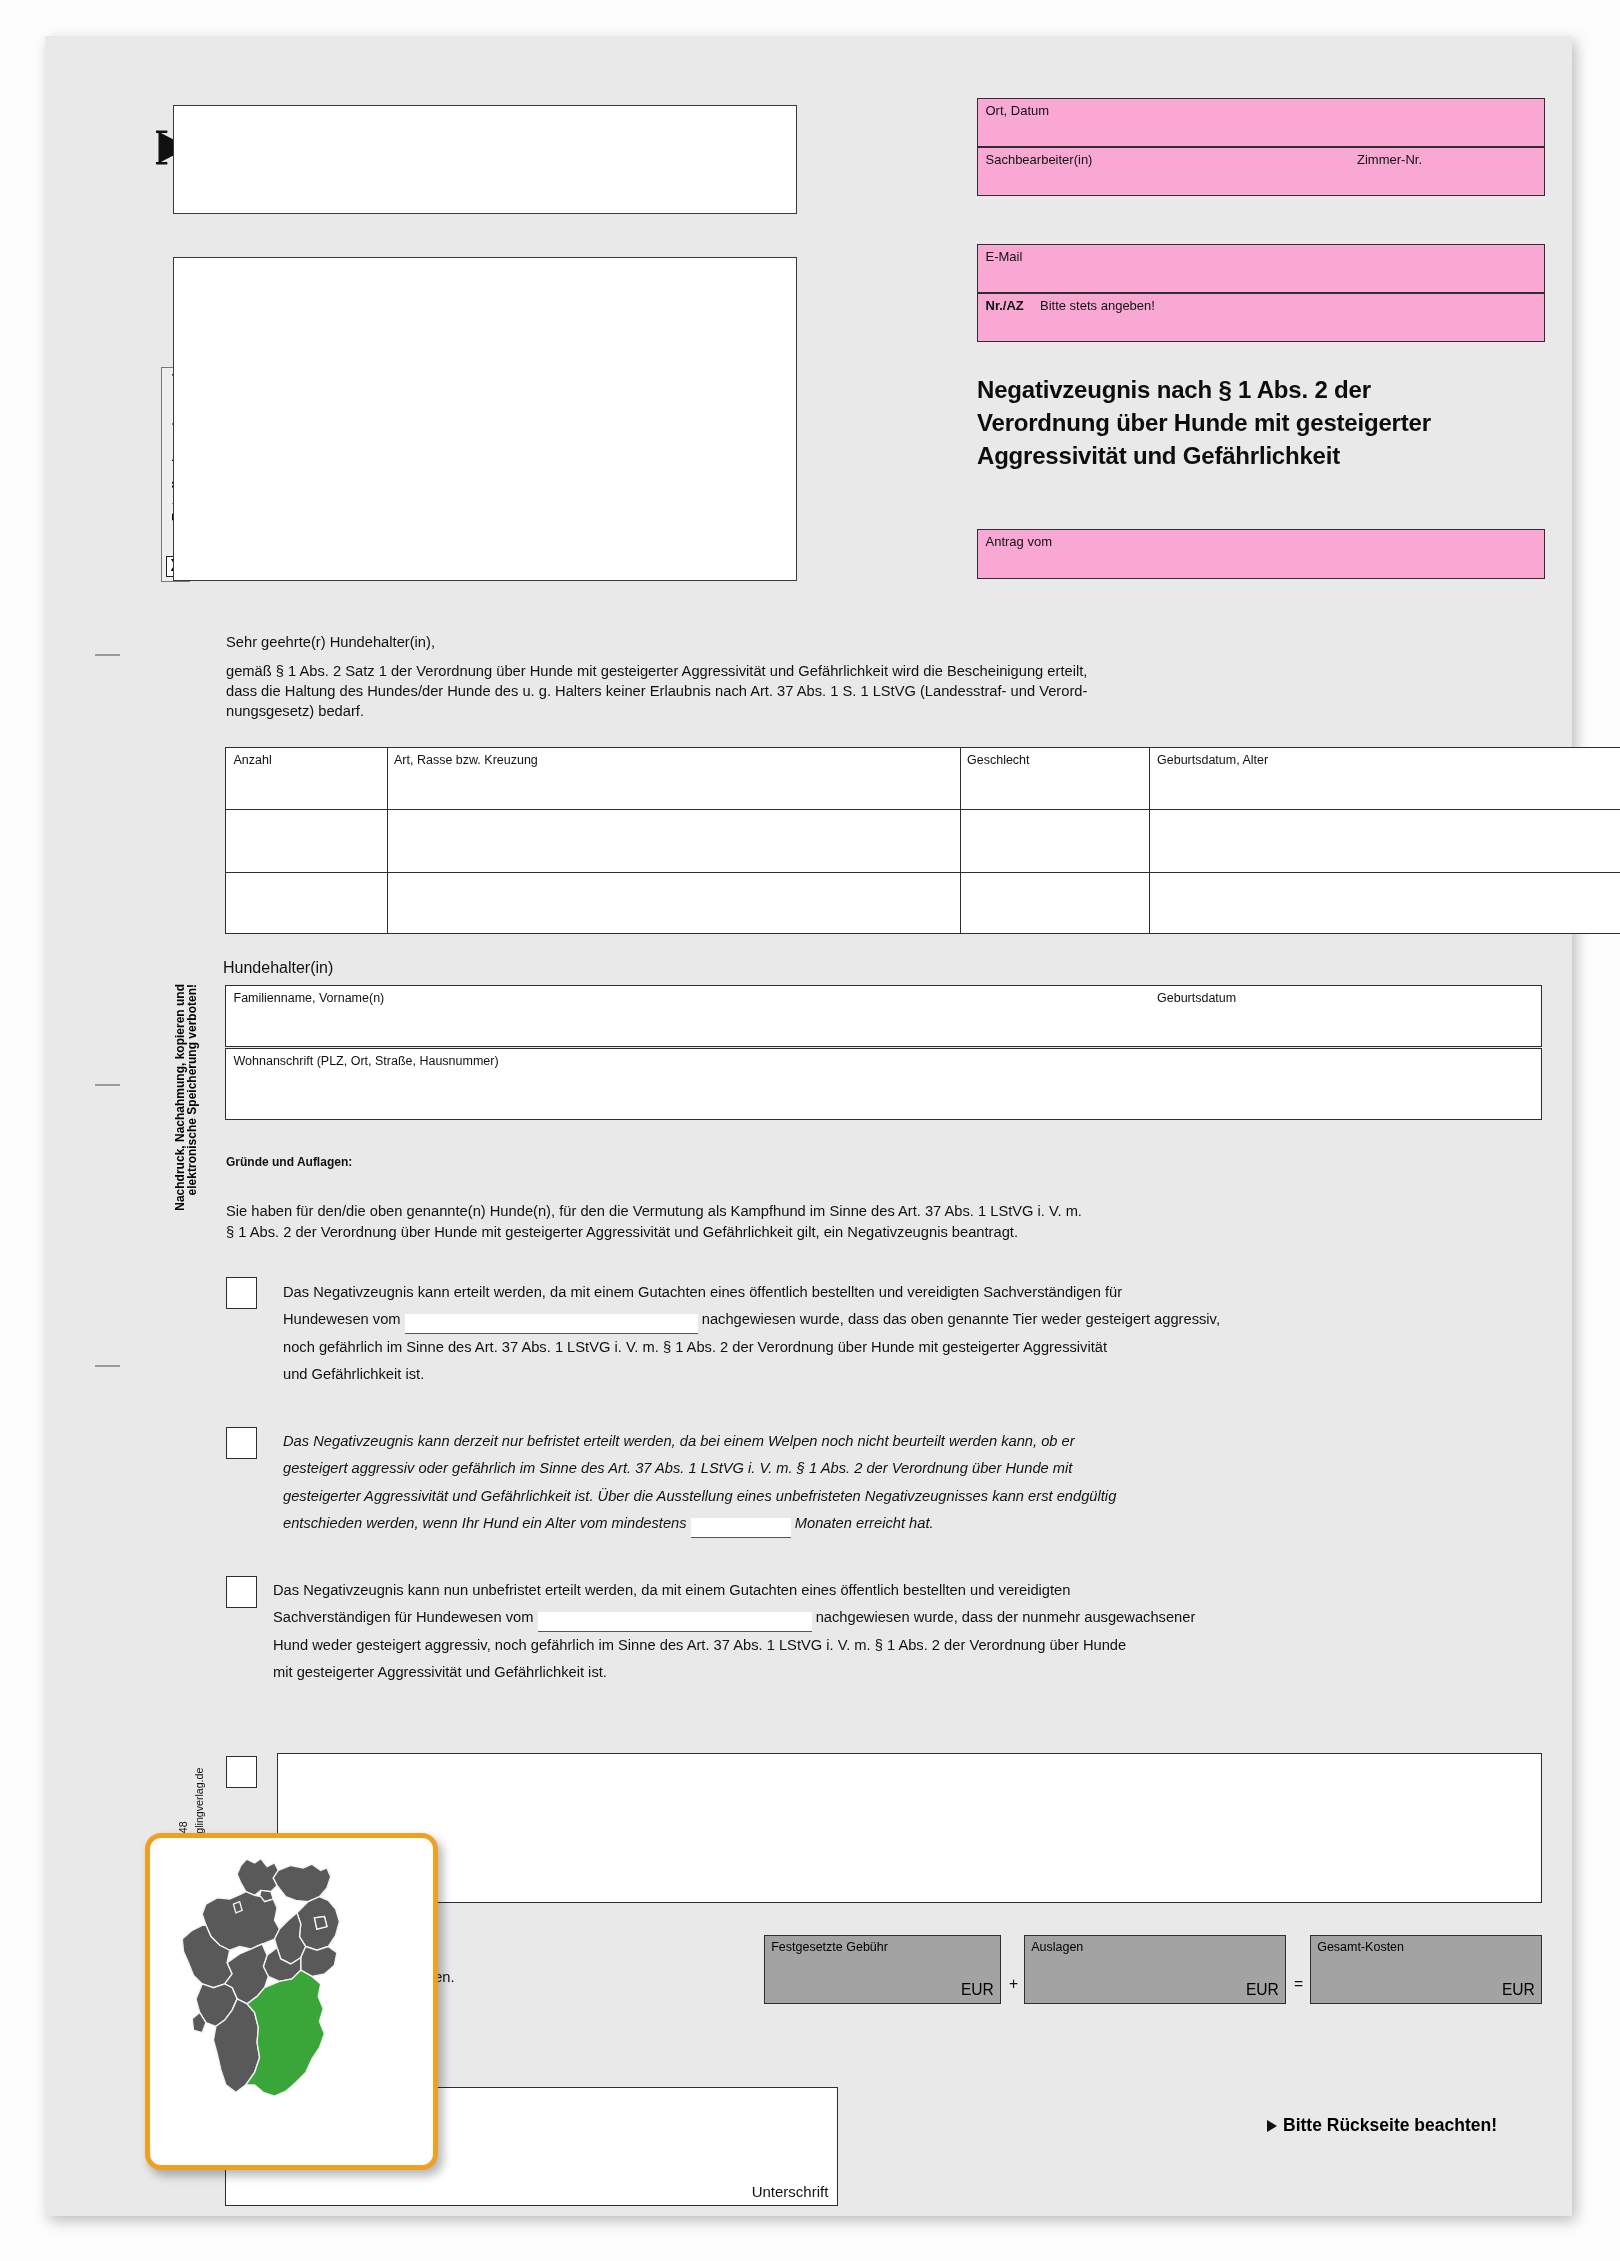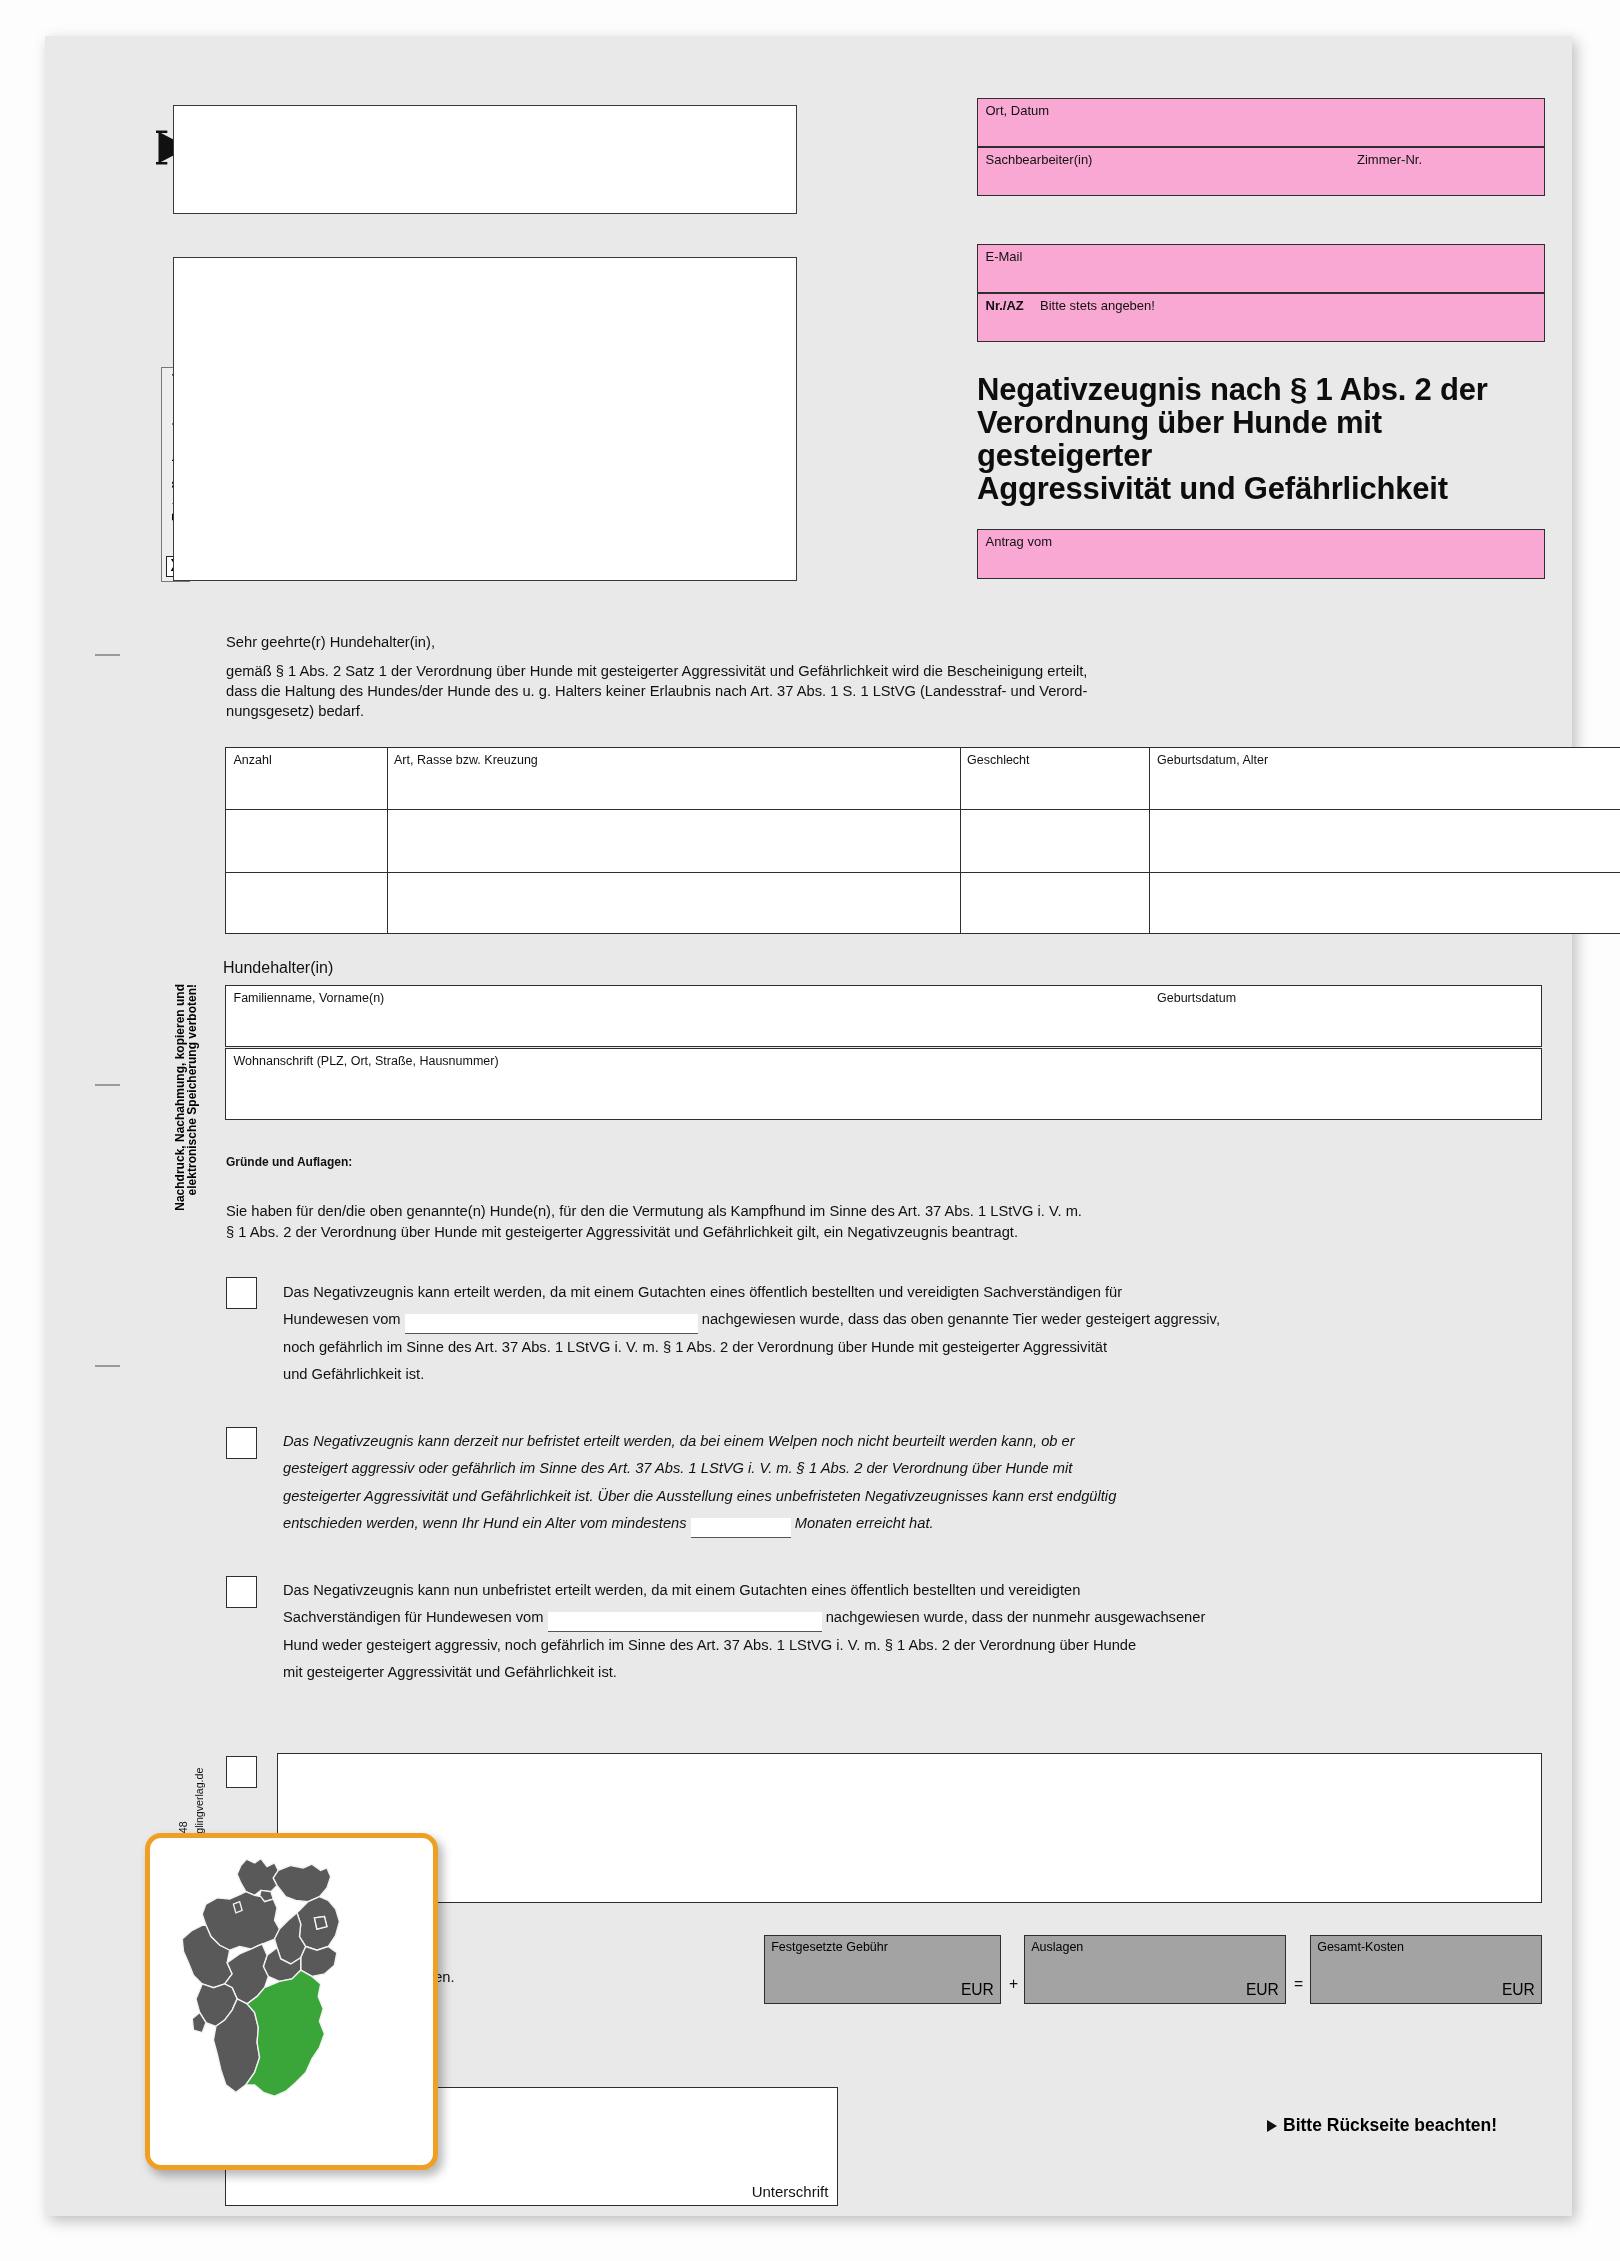--- a/index.html
+++ b/index.html
@@ -57,21 +57,21 @@
   
   .tick{position:absolute;left:50px;width:25px;height:1.9px;background:#9a9a9a;}
 
   
   .hbox{position:absolute;border:1.2px solid #2e2e2e;background:#f9a8d4;box-sizing:border-box;}
   .hbox .cap{position:absolute;top:4.4px;font-size:13px;color:#111;white-space:nowrap;}
 
   
   #title{
     position:absolute;left:932px;top:337px;width:568px;
-    font-size:31px;font-weight:bold;line-height:33px;color:#0d0d0d;
+    font-size:24px;font-weight:bold;line-height:33px;color:#0d0d0d;
     letter-spacing:-0.2px;
   }
 
   
   .body-txt{position:absolute;font-size:14.7px;line-height:20px;color:#111;}
   .just{text-align:justify;}
 
   
   .tbl{position:absolute;border:1.2px solid #2e2e2e;background:#fff;box-sizing:border-box;}
   .tbl .vline{position:absolute;top:0;bottom:0;width:1.2px;background:#2e2e2e;}
@@ -223,21 +223,21 @@
   <div class="body-txt just" style="left:238px;top:1392px;width:1259px;line-height:27.4px;font-style:italic;">
     <span>Das Negativzeugnis kann derzeit nur befristet erteilt werden, da bei einem Welpen noch nicht beurteilt werden kann, ob er</span><br>
     <span>gesteigert aggressiv oder gefährlich im Sinne des Art. 37 Abs. 1 LStVG i. V. m. § 1 Abs. 2 der Verordnung über Hunde mit</span><br>
     <span>gesteigerter Aggressivität und Gefährlichkeit ist. Über die Ausstellung eines unbefristeten Negativzeugnisses kann erst endgültig</span><br>
     <span>entschieden werden, wenn Ihr Hund ein Alter vom mindestens</span>
     <span class="infield" style="width:100px;"></span>
     <span>Monaten erreicht hat.</span>
   </div>
 
   <div class="cbx" style="left:181px;top:1540px;"></div>
-  <div class="body-txt just" style="left:238px;top:1541px;width:1259px;line-height:27.4px;">
+  <div class="body-txt just" style="left:228px;top:1541px;width:1259px;line-height:27.4px;">
     <span>Das Negativzeugnis kann nun unbefristet erteilt werden, da mit einem Gutachten eines öffentlich bestellten und vereidigten</span><br>
     <span>Sachverständigen für Hundewesen vom</span>
     <span class="infield" style="width:274px;"></span>
     <span>nachgewiesen wurde, dass der nunmehr ausgewachsener</span><br>
     <span>Hund weder gesteigert aggressiv, noch gefährlich im Sinne des Art. 37 Abs. 1 LStVG i. V. m. § 1 Abs. 2 der Verordnung über Hunde</span><br>
     <span>mit gesteigerter Aggressivität und Gefährlichkeit ist.</span>
   </div>
 
   <div class="cbx" style="left:181px;top:1720px;"></div>
   <div class="tbl" style="left:232px;top:1717px;width:1265px;height:150px;"></div>

